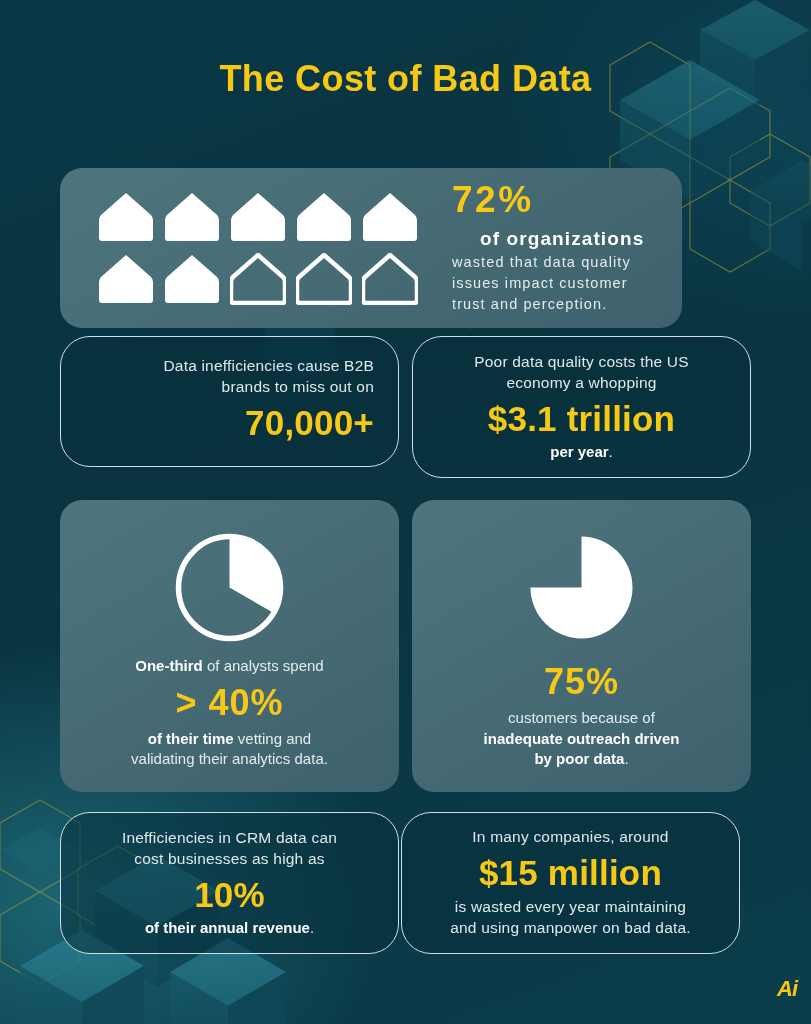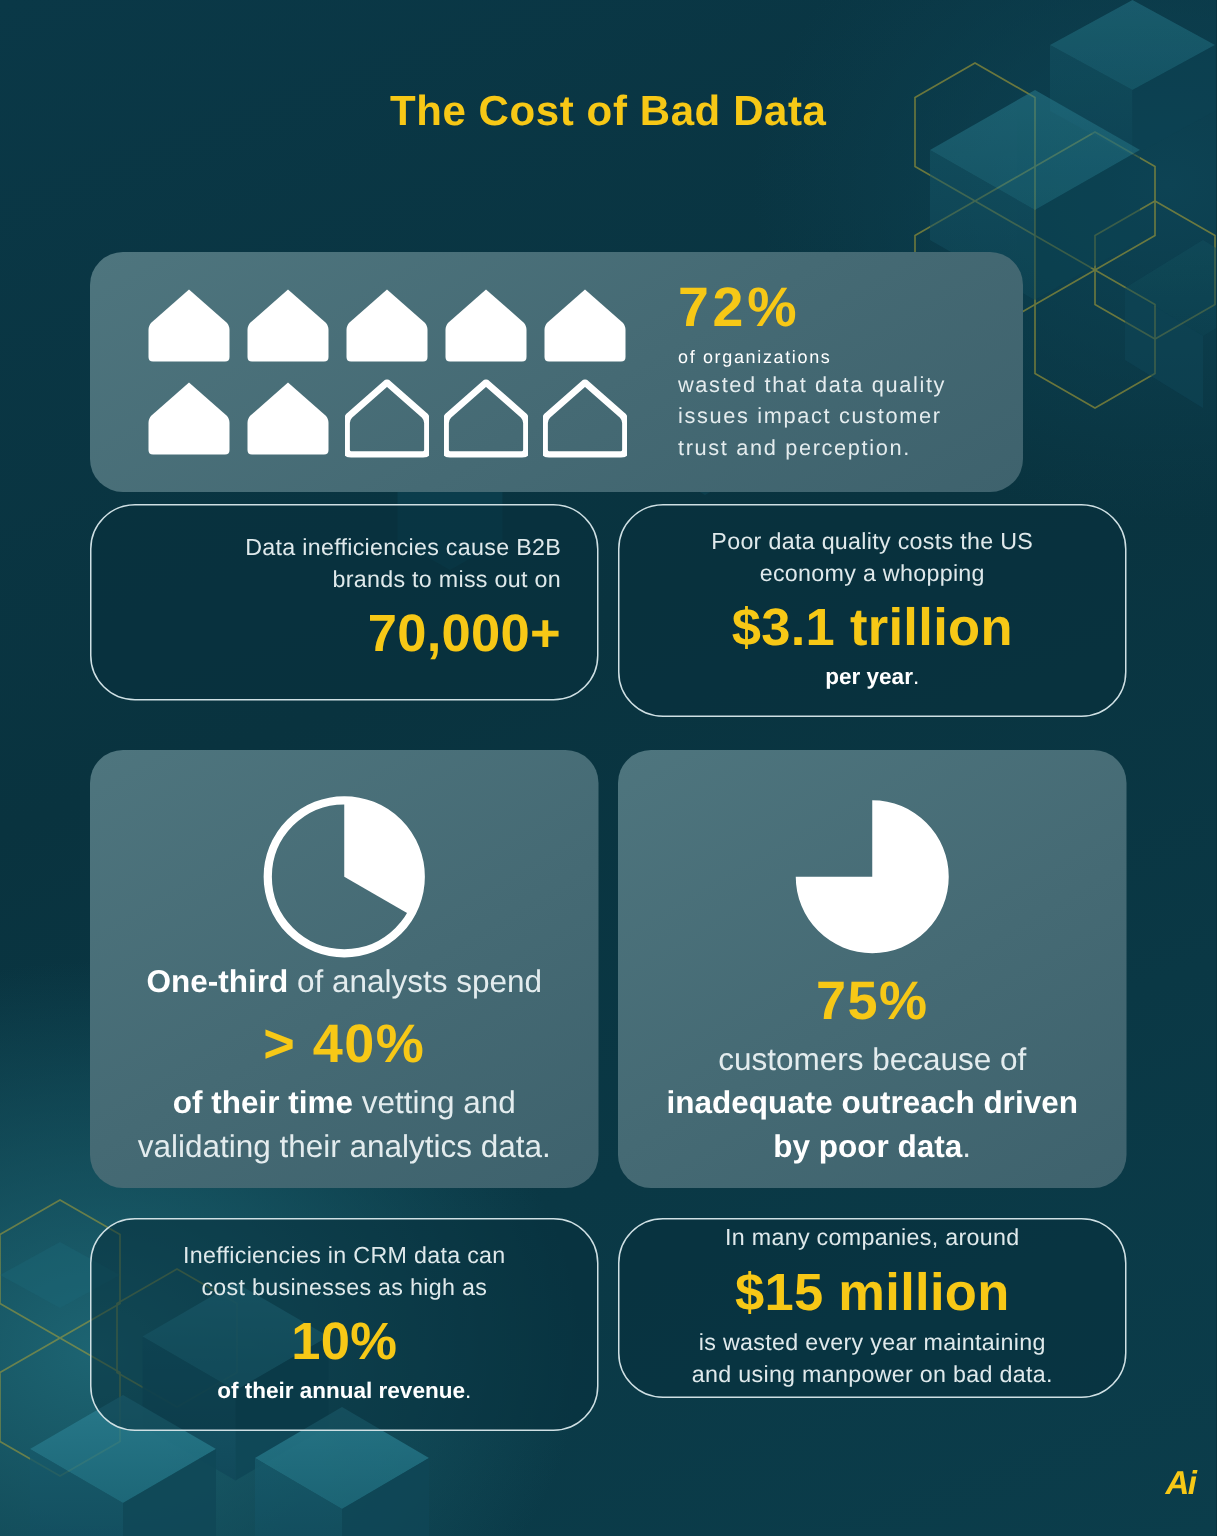--- a/index.html
+++ b/index.html
@@ -22,21 +22,21 @@
   }
 
   
   .bg-layer{ position:absolute; inset:0; pointer-events:none; }
   .bg-layer svg{ display:block; width:811px; height:1024px; }
 
   
   .title{
     position:absolute; top:58px; left:0; width:811px;
     text-align:center;
-    font-size:28px; font-weight:bold;
+    font-size:36px; font-weight:bold;
     color:#f7c816;
     letter-spacing:.4px;
     z-index:5;
   }
 
   
   .card{ position:absolute; z-index:4; }
 
   .card.solid{
     background:linear-gradient(150deg,#4e757e 0%,#456a74 55%,#3e626d 100%);
@@ -56,49 +56,49 @@
     display:grid; grid-template-columns:repeat(5,56px);
     grid-auto-rows:52px; gap:10px 10px;
   }
   .house{ width:56px; height:52px; }
   .stat72{ padding-left:12px; }
   .stat72 .big{
     font-size:37px; font-weight:bold; color:#f7c816;
     letter-spacing:2.5px; line-height:1.05; margin-bottom:5px;
   }
   .stat72 .lead{
-    font-size:12px; font-weight:normal; color:#ffffff;
-    letter-spacing:1.1px; line-height:1.45;
+    font-size:19px; font-weight:bold; color:#ffffff;
+    letter-spacing:1.1px; line-height:1.45;margin-left:28px;
   }
   .stat72 .body{
     font-size:14.5px; color:#e4ecee; letter-spacing:1.1px; line-height:1.45;
   }
 
   
   .ocard{ padding:22px 24px; text-align:center; display:flex;
           flex-direction:column; justify-content:center; }
   .ocard .top{ font-size:15.5px; color:#dfe9eb; line-height:1.35; letter-spacing:.2px; }
   .ocard .huge{ font-size:35px; font-weight:bold; color:#f7c816;
                 line-height:1.18; margin:4px 0 3px; letter-spacing:.2px; }
   .ocard .bot{ font-size:15px; color:#ffffff; font-weight:bold; line-height:1.35; }
   .ocard .bot .thin{ font-weight:normal; }
 
   #card-70k   { left:60px;  top:336px; width:339px; height:131px;align-items:flex-end; }
   #card-31t   { left:412px; top:336px; width:339px; height:142px; }
   #card-10pct { left:60px;  top:812px; width:339px; height:142px; }
-  #card-15m   { left:412px; top:812px; width:339px; height:120px; }
+  #card-15m   { left:401px; top:812px; width:339px; height:142px; }
 
   
   .pcard{ display:flex; flex-direction:column; align-items:center;
           padding:28px 20px 22px; }
   #card-onethird{ left:60px;  top:500px; width:339px; height:292px; }
   #card-75      { left:412px; top:500px; width:339px; height:292px; }
   .pie-wrap{ height:118px; display:flex; align-items:center; }
   .pcard .txt{ text-align:center; margin-top:auto; }
-  .pcard .line{ font-size:21px; color:#e3ecee; line-height:1.38; }
+  .pcard .line{ font-size:15px; color:#e3ecee; line-height:1.38; }
   .pcard .line b{ color:#ffffff; }
   .pcard .huge{ font-size:36px; font-weight:bold; color:#f7c816;
                 line-height:1.25; margin:3px 0 4px; letter-spacing:1px; }
 
   
   .logo{ position:absolute; right:14px; bottom:22px; z-index:6;
          font-size:22px; font-weight:bold; color:#f7c816;
          font-style:italic; letter-spacing:-1px; }
 </style>
 </head>

